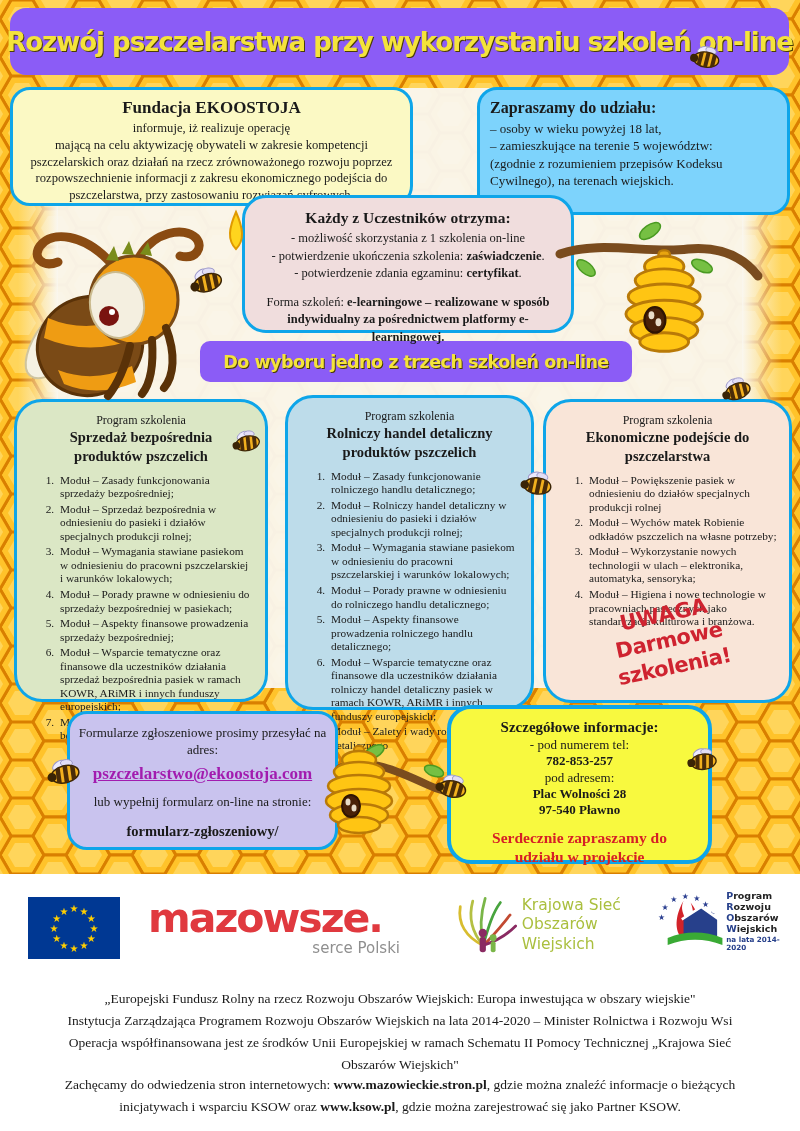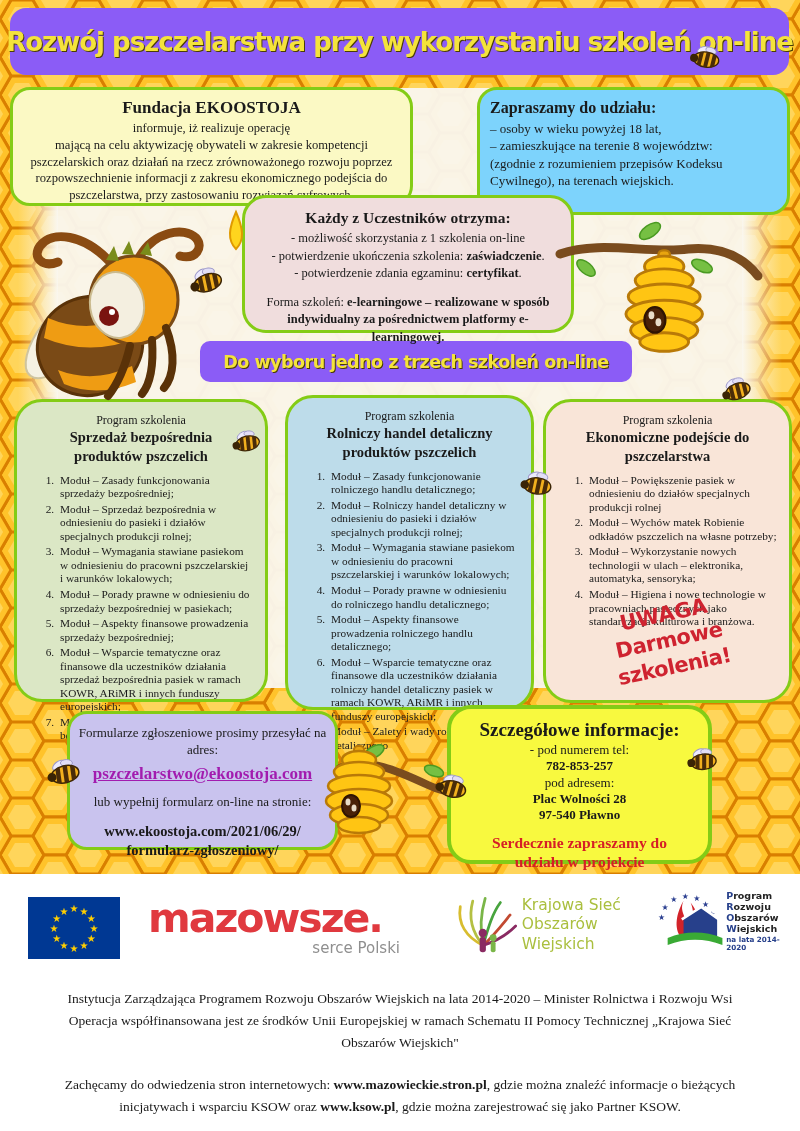--- a/index.html
+++ b/index.html
@@ -5,21 +5,21 @@
   html,body{margin:0;padding:0;}
   body{width:800px;height:1131px;position:relative;overflow:hidden;background:#ffffff;
        font-family:"Liberation Serif", serif;color:#1a1a1a;}
   .layer{position:absolute;left:0;top:0;width:800px;height:1131px;}
   #bg{z-index:0;}
   #decor{z-index:4;pointer-events:none;}
   .banner{position:absolute;background:#8b5cf6;border-radius:16px;display:flex;align-items:center;justify-content:center;
           font-family:"DejaVu Sans", sans-serif;font-weight:700;color:#f4e33b;z-index:2;white-space:nowrap;}
   #banner-main{left:10px;top:8px;width:779px;height:67px;font-size:26px;letter-spacing:-1px;text-shadow:1px 1px 0 #4a3d05;}
   #banner-choice{left:200px;top:341px;width:432px;height:41px;font-size:17.5px;border-radius:10px;letter-spacing:-0.5px;text-shadow:1px 1px 0 #4a3d05;}
-  .box{position:absolute;border:3px solid #84cc16;border-radius:20px;box-sizing:border-box;z-index:2;}
+  .box{position:absolute;border:3px solid #0ea5e9;border-radius:20px;box-sizing:border-box;z-index:2;}
   #box-fundacja{left:10px;top:87px;width:403px;height:119px;background:#fbf9c4;padding:7px 9px;text-align:center;font-size:12.6px;line-height:1.32;}
   #box-fundacja .bt{font-size:17px;font-weight:700;margin-bottom:1px;}
   #box-zapraszamy{left:477px;top:87px;width:313px;height:128px;background:#7dd3fc;padding:7px 10px;text-align:left;font-size:13px;line-height:1.35;}
   #box-zapraszamy .bt{font-size:16px;font-weight:700;margin-bottom:1px;}
   .red{color:#d61f26;}
   #zapraszamy-regions{font-weight:700;font-size:15px;margin:1px 0;}
   #box-kazdy{left:242px;top:195px;width:332px;height:138px;background:#f0dddd;padding:9px 13px;text-align:center;font-size:12.5px;line-height:1.38;z-index:3;border-radius:24px;}
   #box-kazdy .bt{font-size:15.5px;font-weight:700;margin-bottom:2px;}
   .b{font-weight:700;}
   .forma{margin-top:12px;}
@@ -34,21 +34,21 @@
   .uwaga{position:absolute;left:8px;bottom:20px;width:230px;transform:rotate(-12deg);color:#cf2330;
          font-family:"DejaVu Sans", sans-serif;font-weight:700;text-align:center;line-height:1.25;}
   .uwaga .u1{font-size:21px;}
   .uwaga .u2{font-size:21px;letter-spacing:-0.5px;}
   #box-purple{left:67px;top:711px;width:271px;height:139px;background:#c9c3ee;text-align:center;padding:11px 8px;font-size:13px;line-height:1.3;}
   #form-email{font-size:17px;font-weight:700;text-decoration:underline;margin-top:4px;display:inline-block;color:#a21caf;}
   #form-line2{margin-top:9px;}
   #form-url{font-weight:700;font-size:14.5px;margin-top:11px;line-height:1.3;}
   #box-yellow{left:447px;top:705px;width:265px;height:159px;background:#f8f93f;border-width:4px;text-align:center;
               padding:9px 8px;font-size:13px;line-height:1.26;border-radius:24px;}
-  #box-yellow .bt{font-size:19px;font-weight:700;text-align:center;}
+  #box-yellow .bt{font-size:15px;font-weight:700;text-align:center;}
   .cta{font-weight:700;font-size:15.5px;margin-top:9px;line-height:1.25;}
   .logos{position:absolute;z-index:2;}
   #logo-eu{left:28px;top:897px;}
   #logo-mazowsze{left:148px;top:898px;width:262px;font-family:"DejaVu Sans", sans-serif;}
   #mazowsze-word{font-size:41px;font-weight:700;color:#e0393f;letter-spacing:-2px;line-height:1;}
   #mazowsze-tag{font-size:15px;color:#8f8f8f;text-align:right;margin-top:0px;padding-right:10px;}
   #logo-ksow{left:452px;top:885px;width:210px;display:flex;align-items:center;}
   #ksow-text{font-family:"DejaVu Sans", sans-serif;font-size:15.5px;color:#aabf3e;line-height:1.25;margin-left:4px;}
   #logo-prow{left:650px;top:886px;width:148px;display:flex;align-items:center;}
   #prow-text{font-family:"DejaVu Sans", sans-serif;font-size:9.5px;font-weight:700;color:#222;line-height:1.15;margin-left:2px;}
@@ -108,21 +108,21 @@
 
 <div id="box-fundacja" class="box">
   <div class="bt">Fundacja EKOOSTOJA</div>
   <div>informuje, iż realizuje operację</div>
   <div>mającą na celu aktywizację obywateli w zakresie kompetencji pszczelarskich oraz działań na rzecz zrównoważonego rozwoju poprzez rozpowszechnienie informacji z zakresu ekonomicznego podejścia do pszczelarstwa, przy zastosowaniu rozwiązań cyfrowych.</div>
 </div>
 
 <div id="box-zapraszamy" class="box">
   <div class="bt">Zapraszamy do udziału:</div>
   <div>– osoby w wieku powyżej 18 lat,</div>
-  <div>– zamieszkujące na terenie 8 województw:</div>
+  <div>– zamieszkujące na terenie 5 województw:</div>
   <div>(zgodnie z rozumieniem przepisów Kodeksu Cywilnego), na terenach wiejskich.</div>
 </div>
 
 <div id="box-kazdy" class="box">
   <div class="bt">Każdy z Uczestników otrzyma:</div>
   <div>- możliwość skorzystania z 1 szkolenia on-line</div>
   <div><span>- potwierdzenie ukończenia szkolenia: </span><span class="b">zaświadczenie</span><span>.</span></div>
   <div><span>- potwierdzenie zdania egzaminu: </span><span class="b">certyfikat</span><span>.</span></div>
   <div class="forma"><span>Forma szkoleń: </span><span class="b">e-learningowe – realizowane w sposób indywidualny za pośrednictwem platformy e-learningowej</span><span class="b">.</span></div>
 </div>
@@ -172,21 +172,20 @@
     <div class="u1">UWAGA</div>
     <div class="u2">Darmowe szkolenia!</div>
   </div>
 </div>
 
 <div id="box-purple" class="box">
   <div>Formularze zgłoszeniowe prosimy przesyłać na adres:</div>
   <div id="form-email">pszczelarstwo@ekoostoja.com</div>
   <div id="form-line2">lub wypełnij formularz on-line na stronie:</div>
   <div id="form-url">
-    <div>www.ekoostoja.com/2021/06/29/</div>
     <div>formularz-zgłoszeniowy/</div>
   </div>
 </div>
 
 <div id="box-yellow" class="box">
   <div class="bt">Szczegółowe informacje:</div>
   <div>- pod numerem tel:</div>
   <div class="b">782-853-257</div>
   <div>pod adresem:</div>
   <div class="b">Plac Wolności 28</div>
@@ -362,20 +361,21 @@
         <div>Rozwoju</div>
         <div>Obszarów</div>
         <div>Wiejskich</div>
       </div>
     <div id="prow-years">na lata 2014-2020</div>
   </div>
 </div>
 
 <div id="footer1" class="footer">
   <div>
+      <div>„Europejski Fundusz Rolny na rzecz Rozwoju Obszarów Wiejskich: Europa inwestująca w obszary wiejskie"</div>
       <div>Instytucja Zarządzająca Programem Rozwoju Obszarów Wiejskich na lata 2014-2020 – Minister Rolnictwa i Rozwoju Wsi</div>
       <div>Operacja współfinansowana jest ze środków Unii Europejskiej w ramach Schematu II Pomocy Technicznej „Krajowa Sieć</div>
       <div>Obszarów Wiejskich"</div>
     </div>
 </div>
 <div id="footer2" class="footer">
   <span>Zachęcamy do odwiedzenia stron internetowych: </span><span class="b">www.mazowieckie.stron.pl</span><span>, gdzie można znaleźć informacje o bieżących inicjatywach i wsparciu KSOW oraz </span><span class="b">www.ksow.pl</span><span>, gdzie można zarejestrować się jako Partner KSOW.</span>
 </div>
 
 </body></html>

